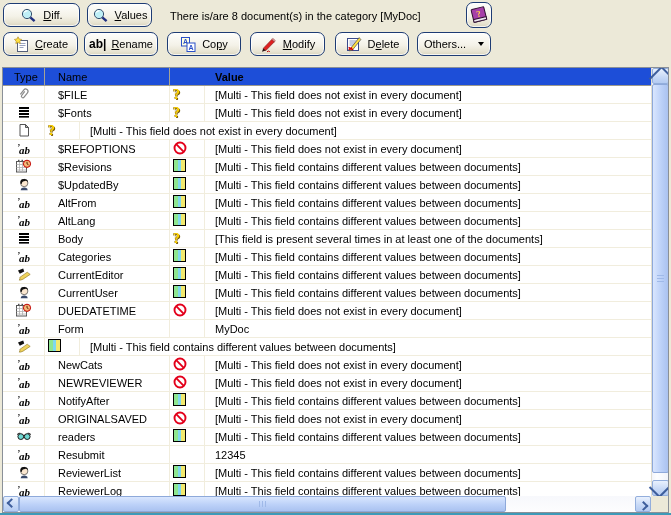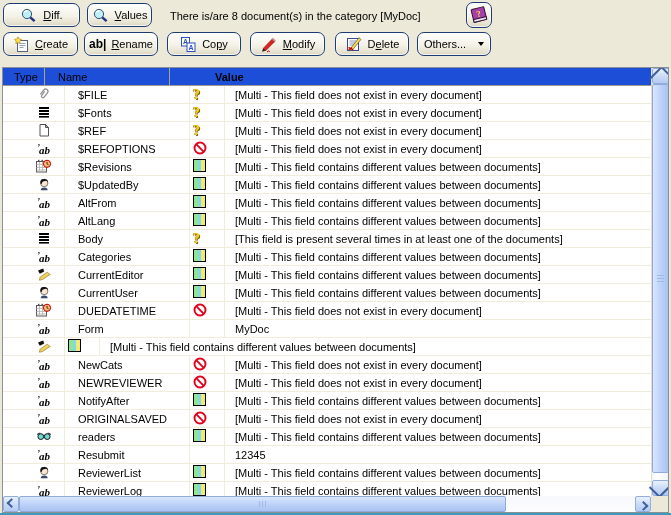--- a/index.html
+++ b/index.html
@@ -33,21 +33,21 @@
     position:absolute;left:0;top:0;right:0;height:18px;display:flex;
     background:#1d4ed8;border-bottom:1px solid #9D9A8D;box-sizing:border-box;
     align-items:center;
   }
   .hc{box-sizing:border-box;height:100%;display:flex;align-items:center;border-right:1px solid #A6A394;}
   .hc.type{width:42px;padding-left:11px;}
   .hc.name{width:125px;padding-left:13px;}
   .hc.flag{width:35px;padding-left:7px;margin-top:41px;}
   .hc.value{flex:1;padding-left:10px;border-right:none;font-weight:bold;}
   #tbody{position:absolute;left:0;top:18px;right:17px;bottom:0;overflow:hidden;}
-  .trow{display:flex;height:18px;box-sizing:border-box;border-bottom:1px solid #F1EDDD;align-items:center;background:#fff;padding-left:20px;}
+  .trow{display:flex;height:18px;box-sizing:border-box;border-bottom:1px solid #F1EDDD;align-items:center;background:#fff;}
   .tc{box-sizing:border-box;height:100%;display:flex;align-items:center;border-right:1px solid #F1EDDD;overflow:hidden;}
   .tc.type{width:42px;justify-content:center;}
   .tc.name{width:125px;padding-left:13px;}
   .tc.flag{width:35px;padding-left:3px;}
   .tc.value{flex:1;padding-left:10px;border-right:none;white-space:nowrap;}
   .ticon-text{font-family:"Liberation Serif","DejaVu Serif",serif;font-weight:bold;font-style:italic;font-size:11px;line-height:10px;}
   .ticon-text:before{content:"\2019";font-size:9px;vertical-align:4px;margin-right:-1px;}
   .flag-q{font-family:"Liberation Serif",serif;font-weight:bold;font-size:14px;color:#FFD400;text-shadow:1px 1px 0 #7A5A00,-0.5px -0.5px 0 #7A5A00;line-height:12px;}
   .flag-table{width:13px;height:13px;box-sizing:border-box;border:1px solid #000;display:inline-block;
     background:linear-gradient(90deg,#8FE690 0 34%,#7FD8EE 34% 67%,#F2E96E 67% 100%);}
@@ -205,21 +205,20 @@
         </div>
         <div class="tc value">[Multi - This field does not exist in every document]</div>
       </div>
       <div class="trow">
         <div class="tc type">
           <span><svg width="16" height="16">
               <path d="M4 2.5 h5.5 l3 3 V14 H4 z" fill="#fff" stroke="#555"></path>
               <path d="M9.5 2.5 l3 3 h-3 z" fill="#B8B8B8" stroke="#555"></path>
             </svg></span>
         </div>
-        <div class="tc name">$REF</div>
         <div class="tc flag">
           <span><span class="flag-q">?</span></span>
         </div>
         <div class="tc value">[Multi - This field does not exist in every document]</div>
       </div>
       <div class="trow">
         <div class="tc type">
           <span><span class="ticon-text">ab</span></span>
         </div>
         <div class="tc name">$REFOPTIONS</div>

